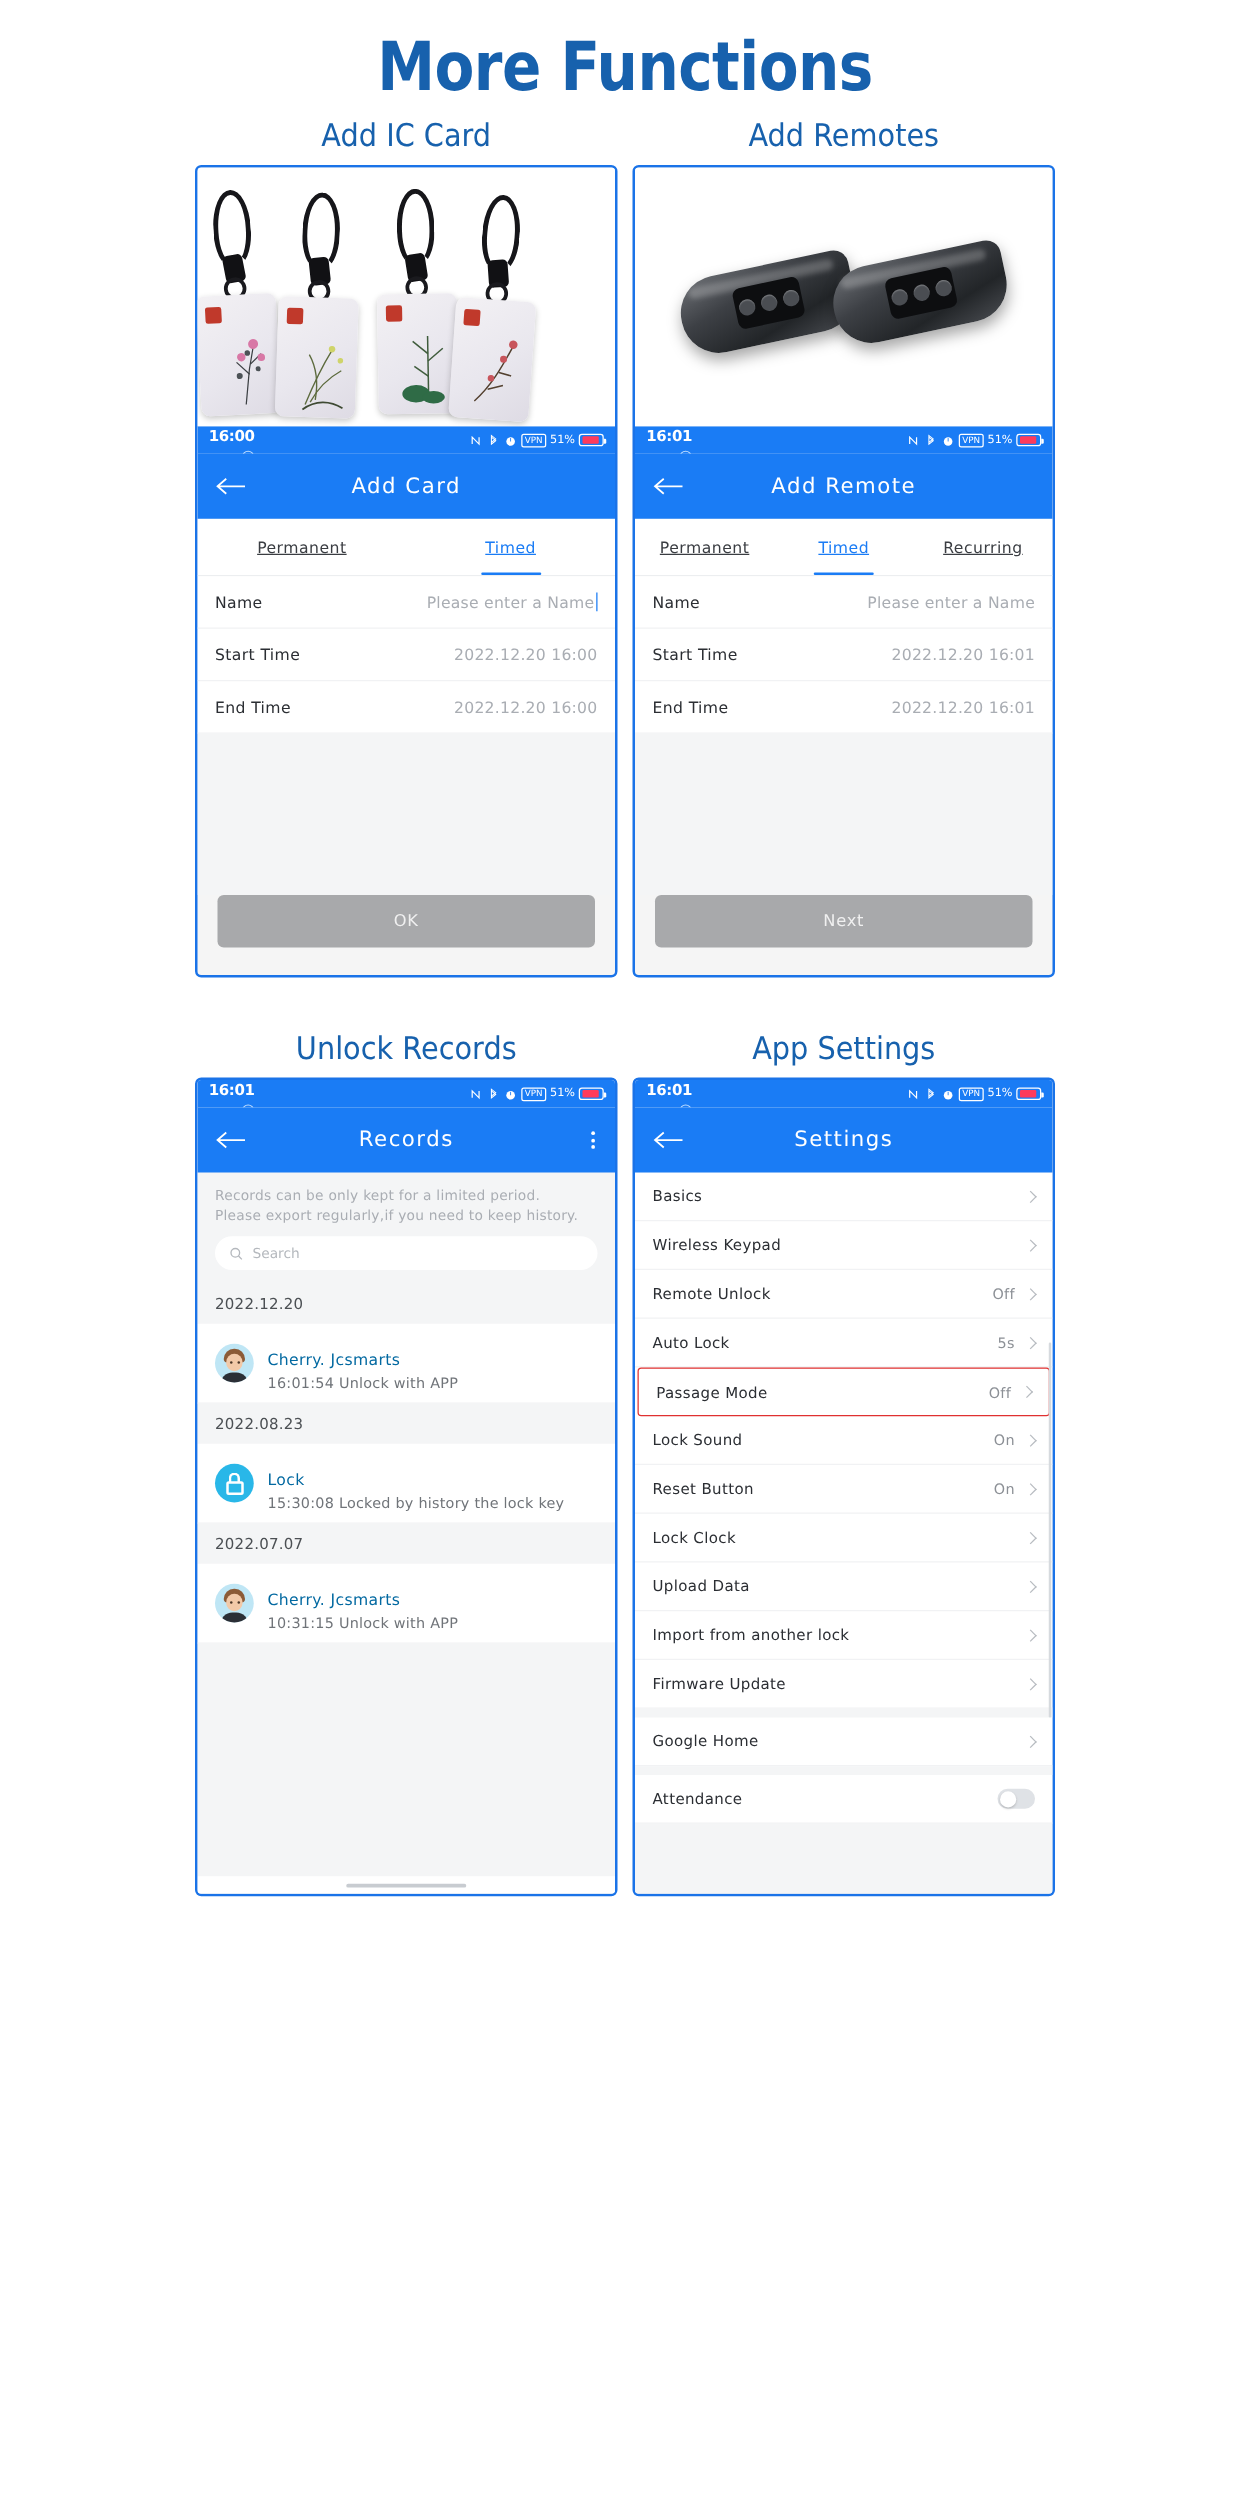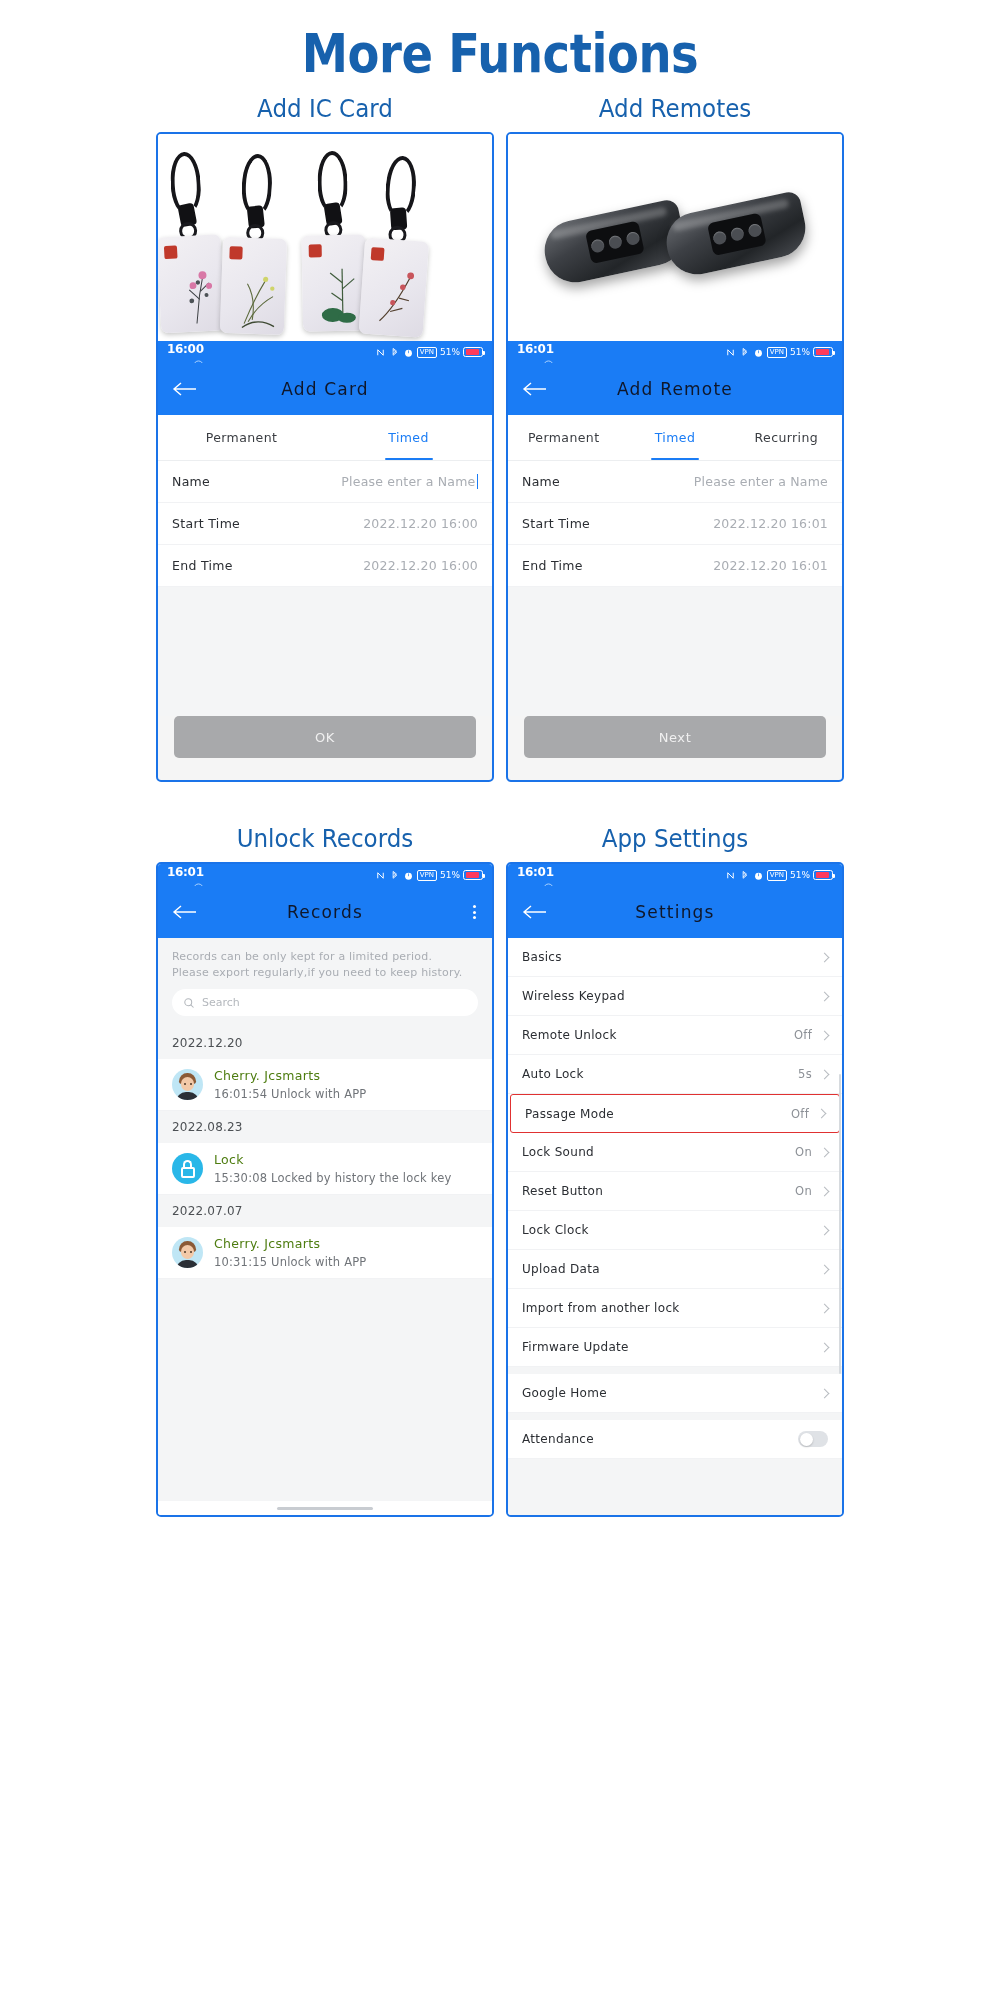--- a/index.html
+++ b/index.html
@@ -154,39 +154,40 @@
   
   .appbar {
     height: 52px; background: #1a7cf5;
     display: flex; align-items: center;
     position: relative;
   }
   .back-arrow {
     position: absolute; left: 14px; width: 26px; height: 18px;
   }
   .appbar-title {
-    flex: 1; text-align: center; color: #0f172a;
+    flex: 1; text-align: center; color: #ffffff;
     font-size: 17px; letter-spacing: 1.2px;
     font-family: "DejaVu Sans", sans-serif;
   }
   .kebab {
     position: absolute; right: 16px;
     display: flex; flex-direction: column; gap: 2.5px;
   }
   .kebab i { width: 3px; height: 3px; background: #fff; border-radius: 50%; }
 
   
   .tabs {
     height: 46px; background: #fff; display: flex;
     border-bottom: 1px solid #eceef0;
   }
   .tab {
     flex: 1; display: flex; align-items: center; justify-content: center;
     font-size: 12.5px; color: #3a3d42; position: relative;
     letter-spacing: .4px;
+    text-decoration: underline;
   }
   .tab.active { color: #1a7cf5; }
   .tab.active::after {
     content: ""; position: absolute; bottom: 0;
     width: 48px; height: 2.5px; background: #1a7cf5; border-radius: 2px;
   }
 
   
   .formwrap { background: #fff; }
   .frow {
@@ -245,21 +246,21 @@
   }
   .lock-ico .shk {
     position: absolute; left: 11px; top: 7px; width: 9px; height: 8px;
     border: 2px solid #fff; border-bottom: none; border-radius: 5px 5px 0 0;
   }
   .lock-ico .bd {
     position: absolute; left: 8.5px; top: 14px; width: 14px; height: 11px;
     border: 2px solid #fff; border-radius: 2px;
   }
   .rec-txt { display: flex; flex-direction: column; gap: 4px; }
-  .rec-name { font-size: 12.5px; color: #4d7c0f; letter-spacing: .3px; }
+  .rec-name { font-size: 12.5px; color: #0369a1; letter-spacing: .3px; margin-top: 12px; }
   .rec-sub { font-size: 11.5px; color: #707479; letter-spacing: .2px; }
 
   
   .setwrap { background: #fff; }
   .srow {
     height: 39px; display: flex; align-items: center;
     padding: 0 14px; font-size: 12px; color: #2b2e33;
     border-bottom: 1px solid #f1f2f4; letter-spacing: .3px;
     position: relative;
   }

